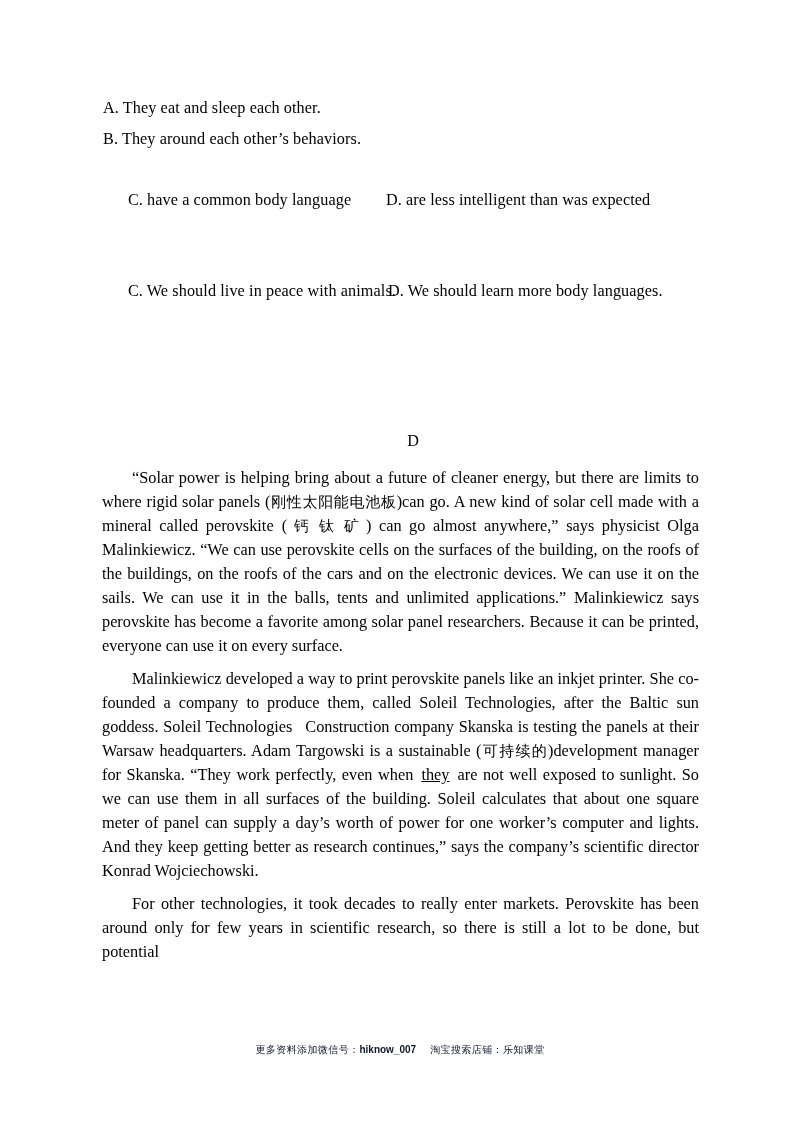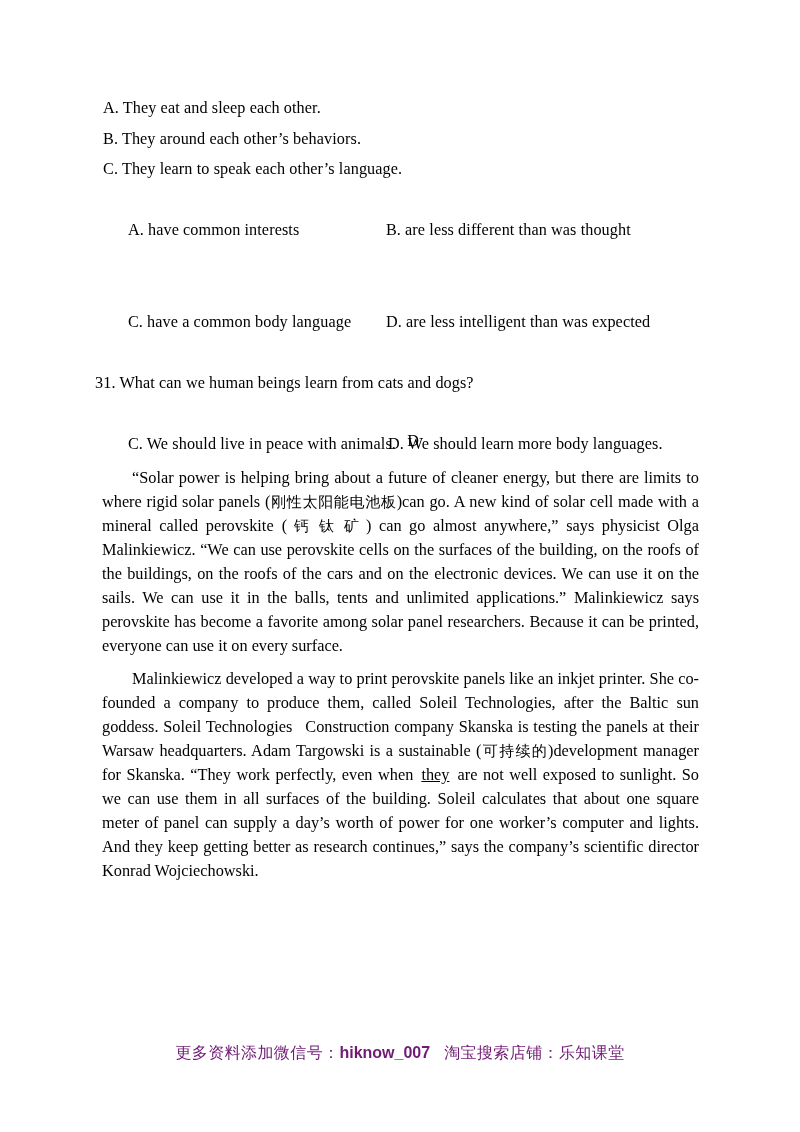--- a/index.html
+++ b/index.html
@@ -82,67 +82,63 @@
   }
   .u { text-decoration: underline; }
 
   
   .footer {
     position: absolute;
     left: 0;
     top: 1043px;
     width: 800px;
     text-align: center;
-    font-size: 16px;
-    color: #701a75;
+    font-size: 10px;
+    color: #0f172a;
     font-family: "DejaVu Sans", "Liberation Sans", sans-serif;
     letter-spacing: 0.4px;
   }
   .footer .wx {
     font-family: "Liberation Sans", "DejaVu Sans", sans-serif;
     font-weight: bold;
     letter-spacing: 0;
   }
   .footer .gap { display: inline-block; width: 14px; }
 </style>
 </head>
 <body>
 
 <div class="page">
 
   <div class="mcq-block">
 
     <div class="mcq-line opt-indent">A. They eat and sleep each other.</div>
     <div class="mcq-line opt-indent">B. They around each other’s behaviors.</div>
-    <div class="mcq-line opt-indent">C. They learn to speak each other’s language.</div>
 
-    <div class="mcq-line opt-indent opt-row">
-      <span class="col-a" style="width:258px">A. have common interests</span><span class="col-b">B. are less different than was thought</span>
-    </div>
     <div class="mcq-line opt-indent opt-row">
       <span class="col-a" style="width:258px">C. have a common body language</span><span class="col-b">D. are less intelligent than was expected</span>
     </div>
 
-    <div class="mcq-line stem">31. What can we human beings learn from cats and dogs?</div>
     <div class="mcq-line opt-indent opt-row">
       <span class="col-a" style="width:260px">C. We should live in peace with animals.</span><span class="col-b">D. We should learn more body languages.</span>
     </div>
 
   </div>
 
   <div class="section-letter">
     <span>D</span>
   </div>
 
   <div class="passage">
 
     <p><span>“Solar power is helping bring about a future of cleaner energy, but there are limits to where rigid solar panels (</span><span class="cn">刚性太阳能电池板</span><span>)can go. A new kind of solar cell made with a mineral called perovskite ( </span><span class="cn">钙 钛 矿</span><span> ) can go almost anywhere,” says physicist Olga Malinkiewicz. “We can use perovskite cells on the surfaces of the building, on the roofs of the buildings, on the roofs of the cars and on the electronic devices. We can use it on the sails. We can use it in the balls, tents and unlimited applications.” Malinkiewicz says perovskite has become a favorite among solar panel researchers. Because it can be printed, everyone can use it on every surface.</span></p>
 
     <p><span>Malinkiewicz developed a way to print perovskite panels like an inkjet printer. She co-founded a company to produce them, called Soleil Technologies, after the Baltic sun goddess. Soleil Technologies  Construction company Skanska is testing the panels at their Warsaw headquarters. Adam Targowski is a sustainable (</span><span class="cn">可持续的</span><span>)development manager for Skanska. “They work perfectly, even when </span><span class="u">they</span><span> are not well exposed to sunlight. So we can use them in all surfaces of the building. Soleil calculates that about one square meter of panel can supply a day’s worth of power for one worker’s computer and lights. And they keep getting better as research continues,” says the company’s scientific director Konrad Wojciechowski.</span></p>
 
+    <p>For other technologies, it took decades to really enter markets. Perovskite has been around only for few years in scientific research, so there is still a lot to be done, but potential</p>
 
   </div>
 
   <div class="footer">
     <span>更多资料添加微信号：</span><span class="wx">hiknow_007</span><span class="gap"></span><span>淘宝搜索店铺：乐知课堂</span>
   </div>
 
 </div>
 
 </body></html>

